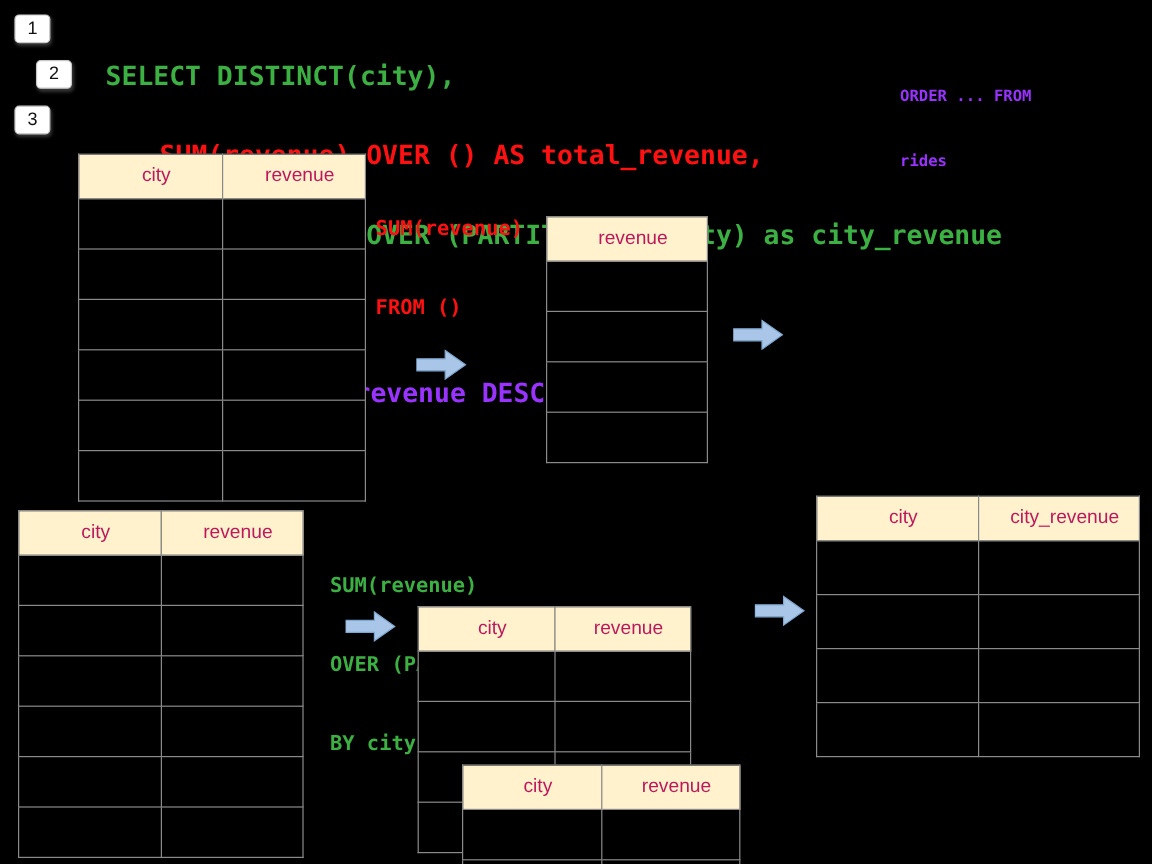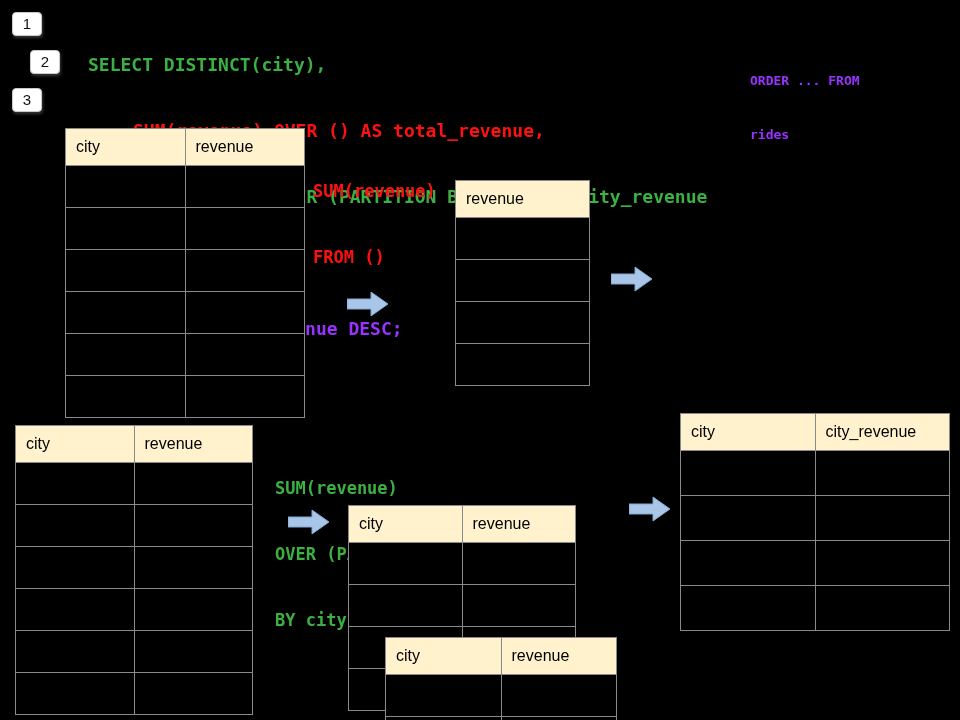--- a/index.html
+++ b/index.html
@@ -15,40 +15,40 @@
     background:#ffffff; border:1px solid #c9c9c9; border-radius:4px;
     color:#111; font:15px/22px "Liberation Sans", sans-serif;
     text-align:center; box-shadow:1px 2px 3px rgba(120,120,120,.45);
   }
   #badge-1 { left:12px;  top:12px; }
   #badge-2 { left:30px;  top:50px; }
   #badge-3 { left:12px;  top:88px; }
 
   
   .code { position:absolute; font-family:"DejaVu Sans Mono", monospace; font-weight:bold; white-space:pre; }
-  #sql-block { left:88px; top:10px; font-size:18px; line-height:22px; }
+  #sql-block { left:88px; top:10px; font-size:22px; line-height:22px; }
   #sql-block .ind1 { padding-left:45px; }
   #sql-block .ind2 { padding-left:22px; }
   .green  { color:var(--sql-green,#3CB043); }
   .red    { color:var(--sql-red,#FF1111); }
   .purple { color:var(--sql-purple,#9933FF); }
 
   #side-note { left:750px; top:36px; font-size:13px; line-height:18px; }
   #label-total { left:313px; top:136px; font-size:17px; line-height:22px; }
   #label-partition { left:275px; top:433px; font-size:17px; line-height:22px; }
 
   
   table.dtable {
     position:absolute; border-collapse:collapse; table-layout:fixed;
     background:#000;
   }
   .dtable th {
-    background:var(--header-bg,#FFF2CC); color:#000000;
+    background:var(--header-bg,#FFF2CC); color:#be185d;
     font-family:"Liberation Sans", sans-serif; font-size:16px; font-weight:normal;
-    text-align:left; padding:0 0 0 10px; height:37px;
+    text-align:center; padding:0 0 0 10px; height:37px;
     border:1px solid var(--grid-line,#8a8a8a);
   }
   .dtable td { height:42px; border:1px solid var(--grid-line,#8a8a8a); }
 
   #t-source-top        { left:65px;  top:128px; width:240px; }
   #t-total-result      { left:455px; top:180px; width:135px; }
   #t-source-bottom     { left:15px;  top:425px; width:238px; }
   #t-partition-step    { left:348px; top:505px; width:228px; }
   #t-partition-overlay { left:385px; top:637px; width:232px; z-index:2; }
   #t-city-revenue      { left:680px; top:413px; width:270px; }

